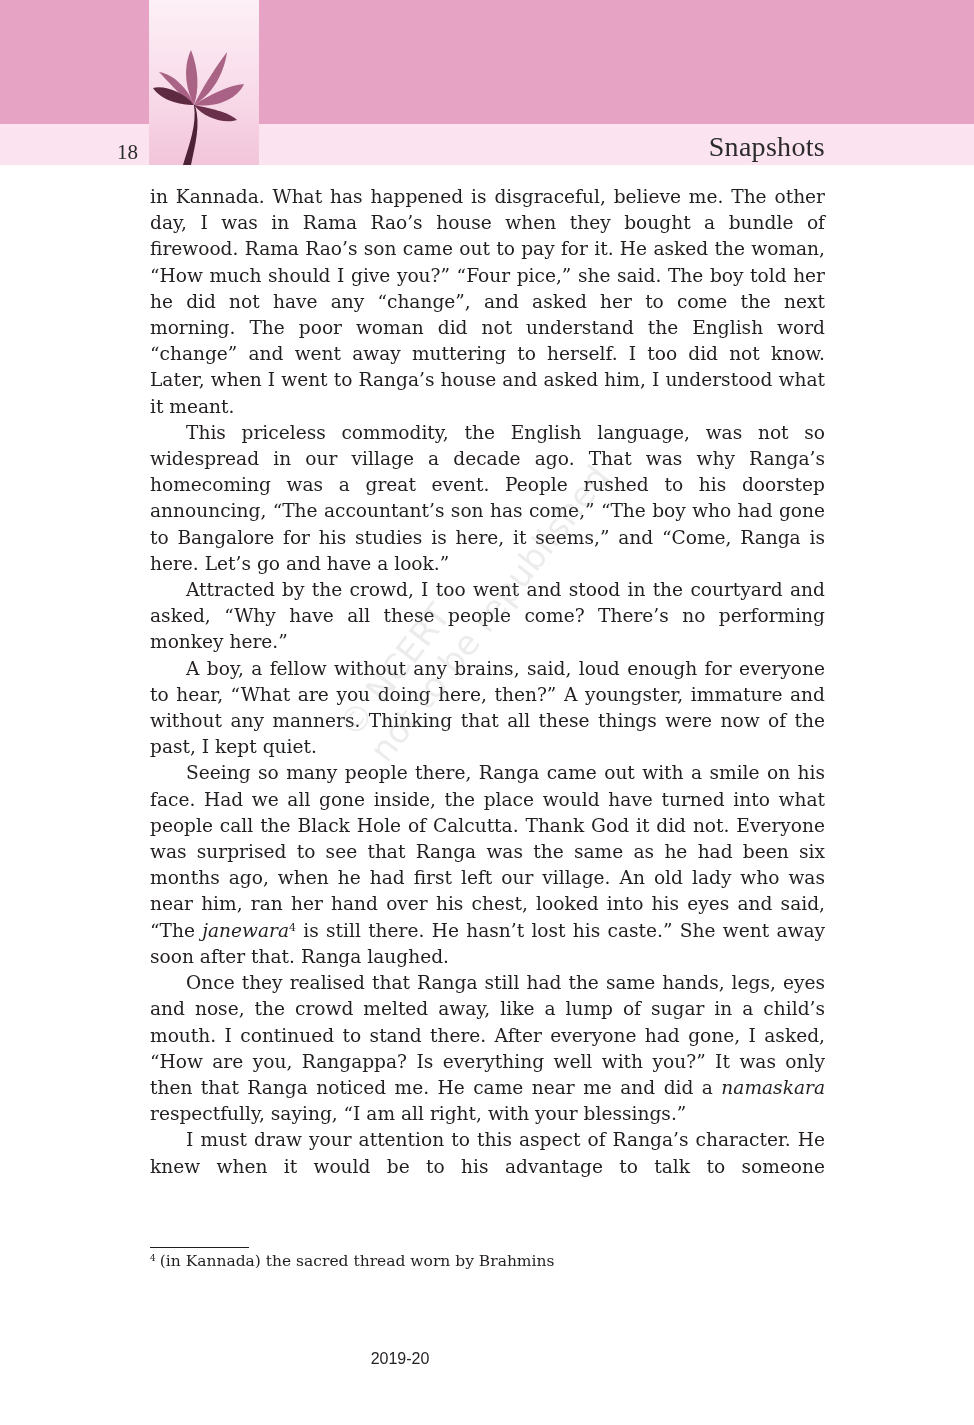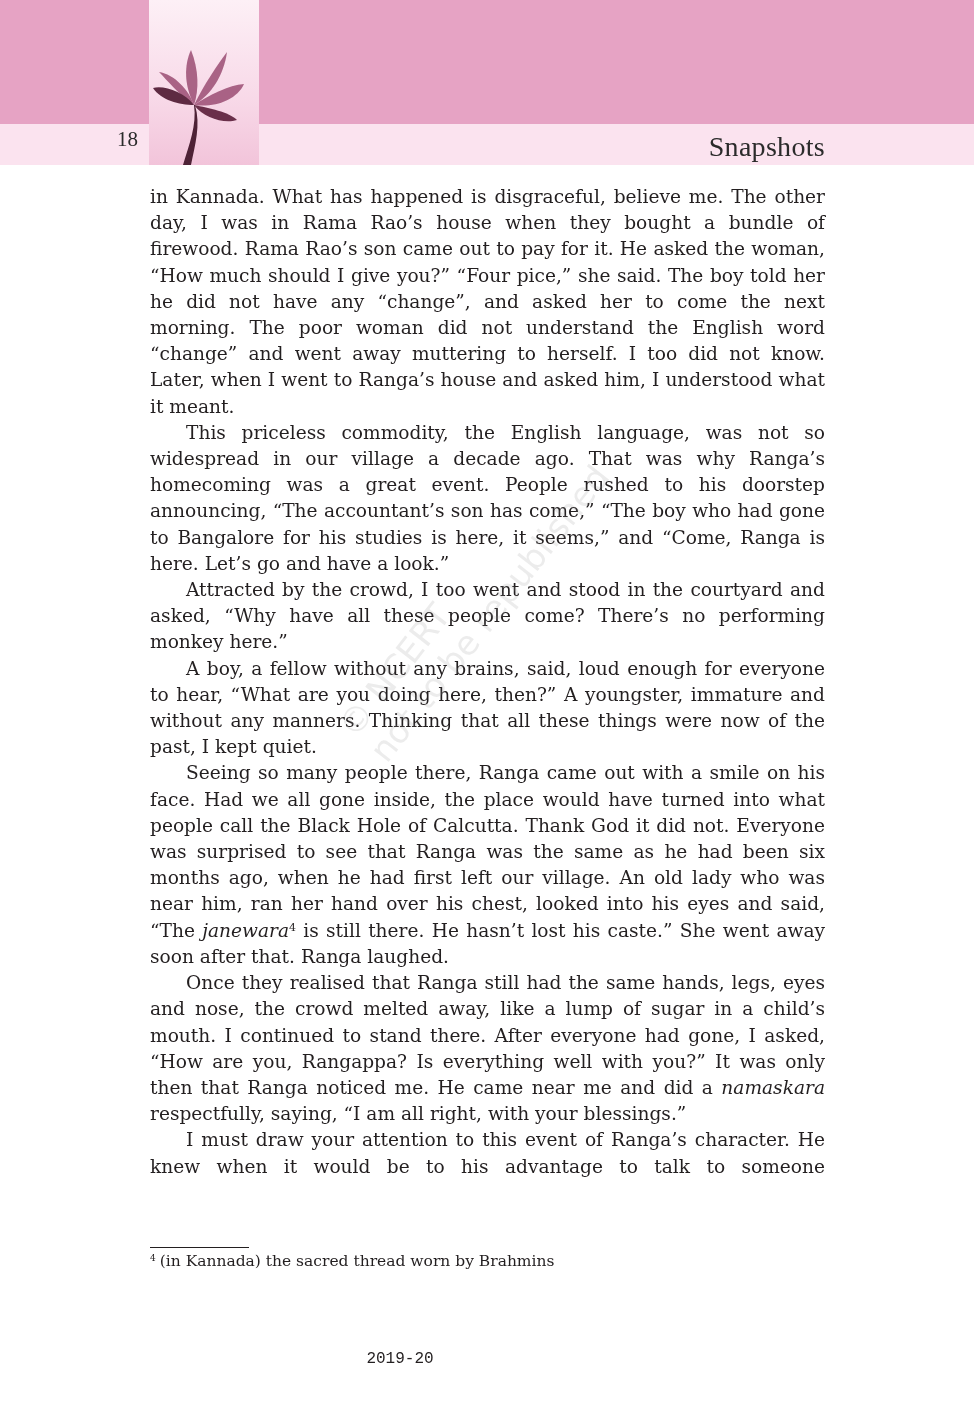--- a/index.html
+++ b/index.html
@@ -5,40 +5,40 @@
     html, body { margin: 0; padding: 0; background: #ffffff; }
     body { width: 974px; height: 1425px; position: relative; overflow: hidden;
            font-family: "DejaVu Serif", serif; color: #231f20; }
 
     .header-band { position: absolute; left: 0; top: 0; width: 974px; height: 124px; background: #e6a3c4; }
     .header-strip { position: absolute; left: 0; top: 124px; width: 974px; height: 41px; background: #fbe3ef; }
     .leaf-panel { position: absolute; left: 149px; top: 0; width: 110px; height: 165px;
                   background: linear-gradient(180deg, #fdf0f6 0%, #f8d9e8 60%, #f2c4da 100%); overflow: hidden; }
     .leaf-panel svg { position: absolute; left: 0; top: 0; }
 
-    .page-number { position: absolute; left: 117px; top: 127px; font-family: "Liberation Serif", serif;
+    .page-number { position: absolute; left: 117px; top: 140px; font-family: "Liberation Serif", serif;
                    font-size: 21px; color: #2b2b2b; }
     .running-head { position: absolute; right: 149px; top: 131px; font-family: "Liberation Serif", serif;
                     font-size: 28px; color: #2b2b2b; letter-spacing: 0.3px; }
 
     .body-text { position: absolute; left: 150px; top: 184px; width: 675px;
                  font-family: "DejaVu Serif", serif; font-size: 18.6px; line-height: 26.2px;
                  text-align: justify; color: #231f20; }
     .body-text p { margin: 0; text-indent: 0; }
     .body-text p.indent { text-indent: 36px; }
     .body-text em { font-style: italic; }
     .body-text sup { font-size: 11px; line-height: 0; vertical-align: 6px; }
 
     .footnote-rule { position: absolute; left: 150px; top: 1247px; width: 99px; height: 0; border-top: 1.5px solid #231f20; }
     .footnote { position: absolute; left: 150px; top: 1252px; font-family: "DejaVu Serif", serif;
                 font-size: 15.5px; color: #231f20; text-align: center; }
     .footnote sup { font-size: 9px; vertical-align: 5px; margin-right: 4px; }
 
     .footer-year { position: absolute; left: 0; width: 800px; top: 1350px; text-align: center;
-                   font-family: Liberation Mono, monospace; font-size: 16px; color: #231f20; }
+                   font-family: Liberation Sans, sans-serif; font-size: 16px; color: #231f20; }
 
     .watermark { position: absolute; left: 330px; top: 720px; transform: rotate(-52deg);
                  transform-origin: left top; font-family: "DejaVu Sans", sans-serif;
                  color: rgba(150,150,150,0.18); font-size: 34px; line-height: 40px; white-space: nowrap;
                  pointer-events: none; }
   </style>
 </head>
 <body>
 
 <div class="header-band"></div>
@@ -61,21 +61,21 @@
 <div class="page-number">18</div>
 <div class="running-head">Snapshots</div>
 
 <div class="body-text">
   <p>in Kannada. What has happened is disgraceful, believe me. The other day, I was in Rama Rao’s house when they bought a bundle of firewood. Rama Rao’s son came out to pay for it. He asked the woman, “How much should I give you?” “Four pice,” she said. The boy told her he did not have any “change”, and asked her to come the next morning. The poor woman did not understand the English word “change” and went away muttering to herself. I too did not know. Later, when I went to Ranga’s house and asked him, I understood what it meant.</p>
   <p class="indent">This priceless commodity, the English language, was not so widespread in our village a decade ago. That was why Ranga’s homecoming was a great event. People rushed to his doorstep announcing, “The accountant’s son has come,” “The boy who had gone to Bangalore for his studies is here, it seems,” and “Come, Ranga is here. Let’s go and have a look.”</p>
   <p class="indent">Attracted by the crowd, I too went and stood in the courtyard and asked, “Why have all these people come? There’s no performing monkey here.”</p>
   <p class="indent">A boy, a fellow without any brains, said, loud enough for everyone to hear, “What are you doing here, then?” A youngster, immature and without any manners. Thinking that all these things were now of the past, I kept quiet.</p>
   <p class="indent"><span>Seeing so many people there, Ranga came out with a smile on his face. Had we all gone inside, the place would have turned into what people call the Black Hole of Calcutta. Thank God it did not. Everyone was surprised to see that Ranga was the same as he had been six months ago, when he had first left our village. An old lady who was near him, ran her hand over his chest, looked into his eyes and said, “The </span><em>janewara</em><sup>4</sup><span> is still there. He hasn’t lost his caste.” She went away soon after that. Ranga laughed.</span></p>
   <p class="indent"><span>Once they realised that Ranga still had the same hands, legs, eyes and nose, the crowd melted away, like a lump of sugar in a child’s mouth. I continued to stand there. After everyone had gone, I asked, “How are you, Rangappa? Is everything well with you?” It was only then that Ranga noticed me. He came near me and did a </span><em>namaskara</em><span> respectfully, saying, “I am all right, with your blessings.”</span></p>
-  <p class="indent" style="text-align-last: justify;">I must draw your attention to this event of Ranga’s character. He knew when it would be to his advantage to talk to someone</p>
+  <p class="indent" style="text-align-last: justify;">I must draw your attention to this aspect of Ranga’s character. He knew when it would be to his advantage to talk to someone</p>
 </div>
 
 <div class="watermark">
   <div>© NCERT</div>
   <div>not to be republished</div>
 </div>
 
 <div class="footnote-rule"></div>
 <div class="footnote"><sup>4</sup><span>(in Kannada) the sacred thread worn by Brahmins</span></div>
 

